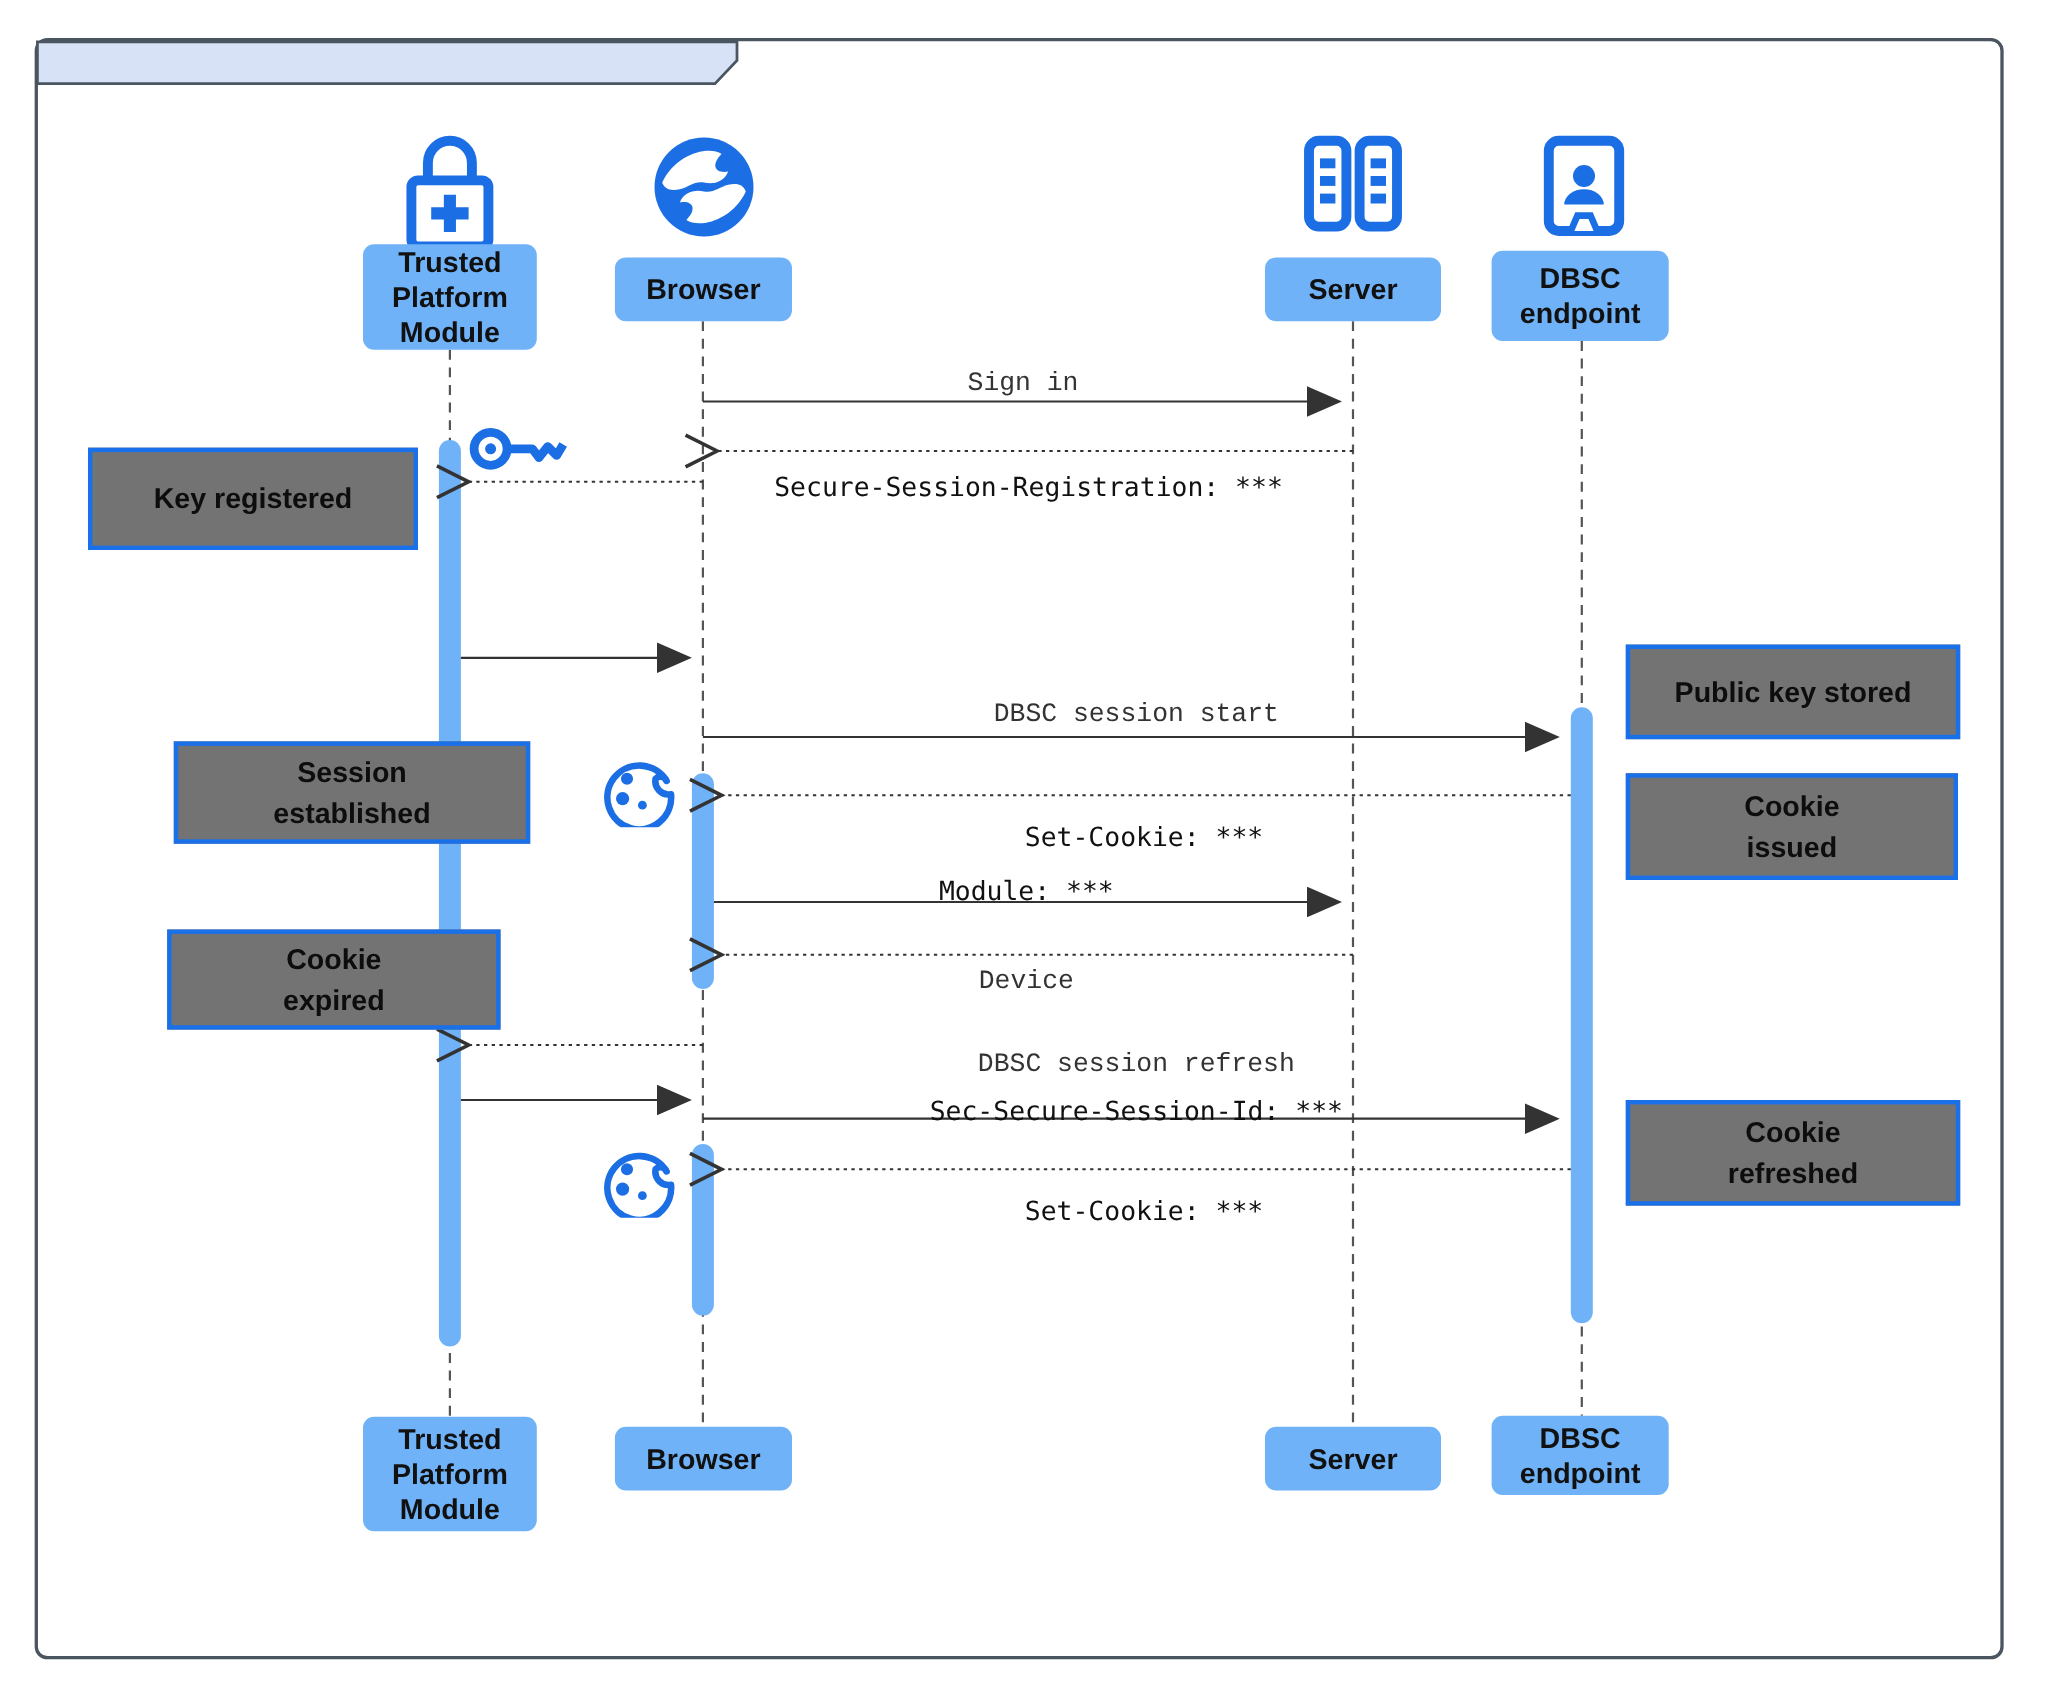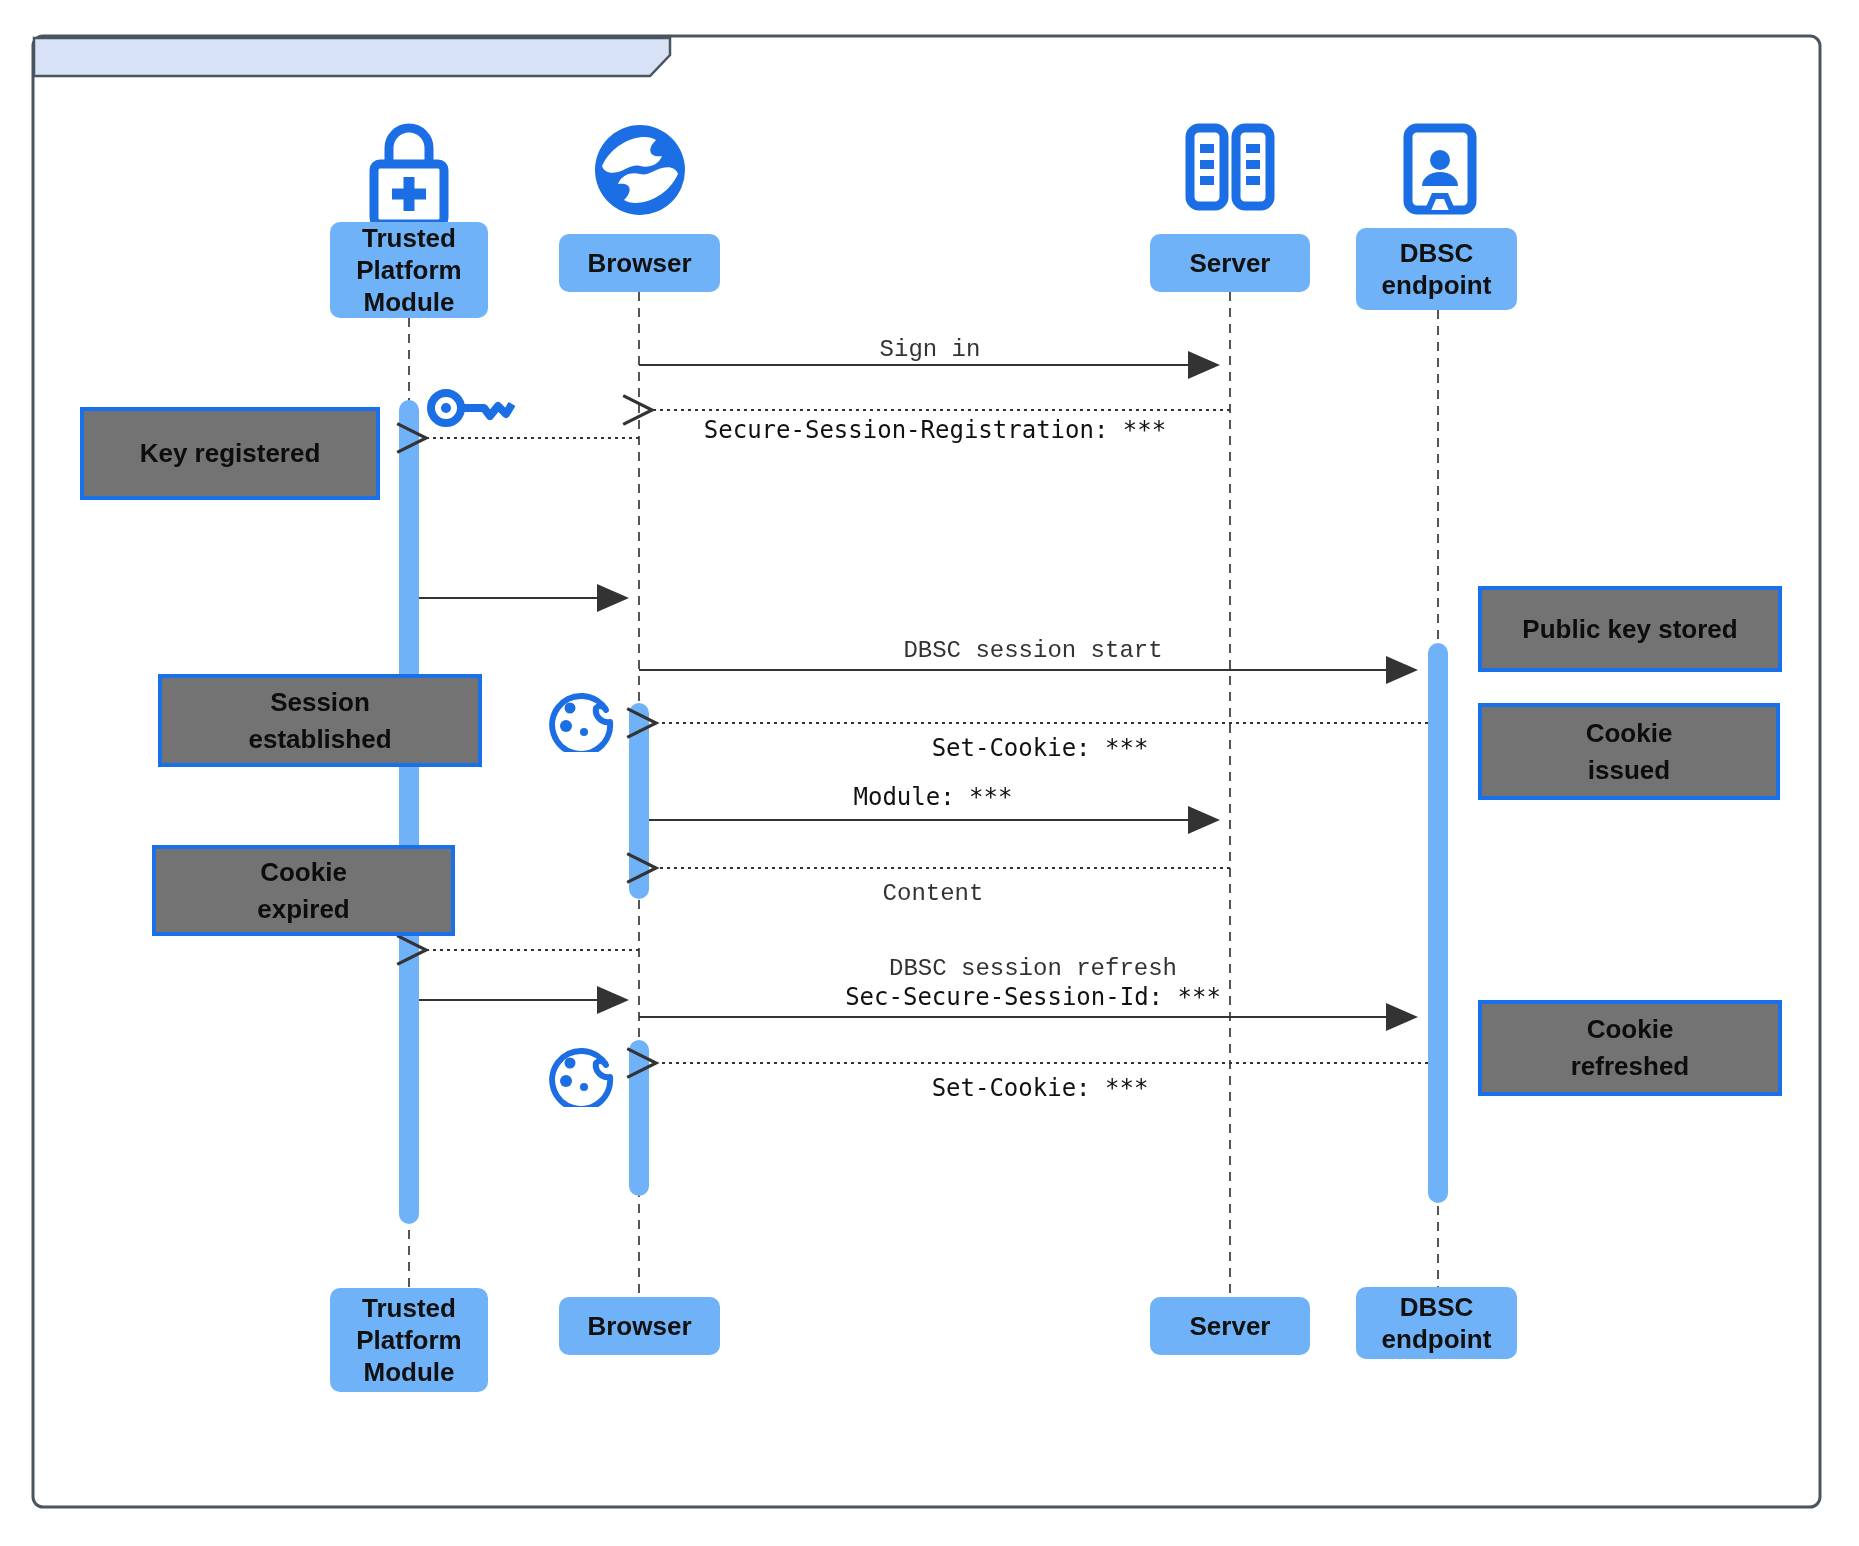--- a/index.html
+++ b/index.html
@@ -21,21 +21,21 @@
   .note-box{
     position:absolute;background:#737373;border:4px solid #1a70e8;
     display:flex;flex-direction:column;align-items:center;justify-content:center;
     color:#0d0d0d;font-weight:bold;font-size:26px;line-height:37px;text-align:center;
     box-sizing:border-box;
   }
   .msg-label{
     position:absolute;transform:translate(-50%,-50%);white-space:nowrap;text-align:center;
   }
   .msg-sans{font-family:Liberation Mono, monospace;font-size:24px;color:#333333;}
-  .msg-mono{font-family:"DejaVu Sans Mono",monospace;font-size:24px;color:#111111;}
+  .msg-mono{font-family:"DejaVu Sans Mono",monospace;font-size:24px;color:#111111;margin-top:13px;}
 </style>
 </head>
 <body>
 
 <div id="canvas">
 
   <svg width="1859" height="1546" viewBox="0 0 1859 1546">
     <defs>
       <marker id="solidHead" markerWidth="16" markerHeight="14" refX="14" refY="7" orient="auto">
         <polygon points="0,0 16,7 0,14" fill="#333333"></polygon>
@@ -178,18 +178,18 @@
   <div class="note-box" style="left:1478px;top:1000px;width:304px;height:96px;">
     <span>Cookie</span>
     <span>refreshed</span>
   </div>
 
   <div class="msg-label msg-sans" style="left:930px;top:349px;">Sign in</div>
   <div class="msg-label msg-mono" style="left:935px;top:430px;">Secure-Session-Registration: ***</div>
   <div class="msg-label msg-sans" style="left:1033px;top:650px;">DBSC session start</div>
   <div class="msg-label msg-mono" style="left:1040px;top:748px;">Set-Cookie: ***</div>
   <div class="msg-label msg-mono" style="left:933px;top:797px;">Module: ***</div>
-  <div class="msg-label msg-sans" style="left:933px;top:893px;">Content</div>
+  <div class="msg-label msg-sans" style="left:933px;top:893px;">Device</div>
   <div class="msg-label msg-sans" style="left:1033px;top:968px;">DBSC session refresh</div>
   <div class="msg-label msg-mono" style="left:1033px;top:997px;">Sec-Secure-Session-Id: ***</div>
   <div class="msg-label msg-mono" style="left:1040px;top:1088px;">Set-Cookie: ***</div>
 
 </div>
 
 </body></html>

